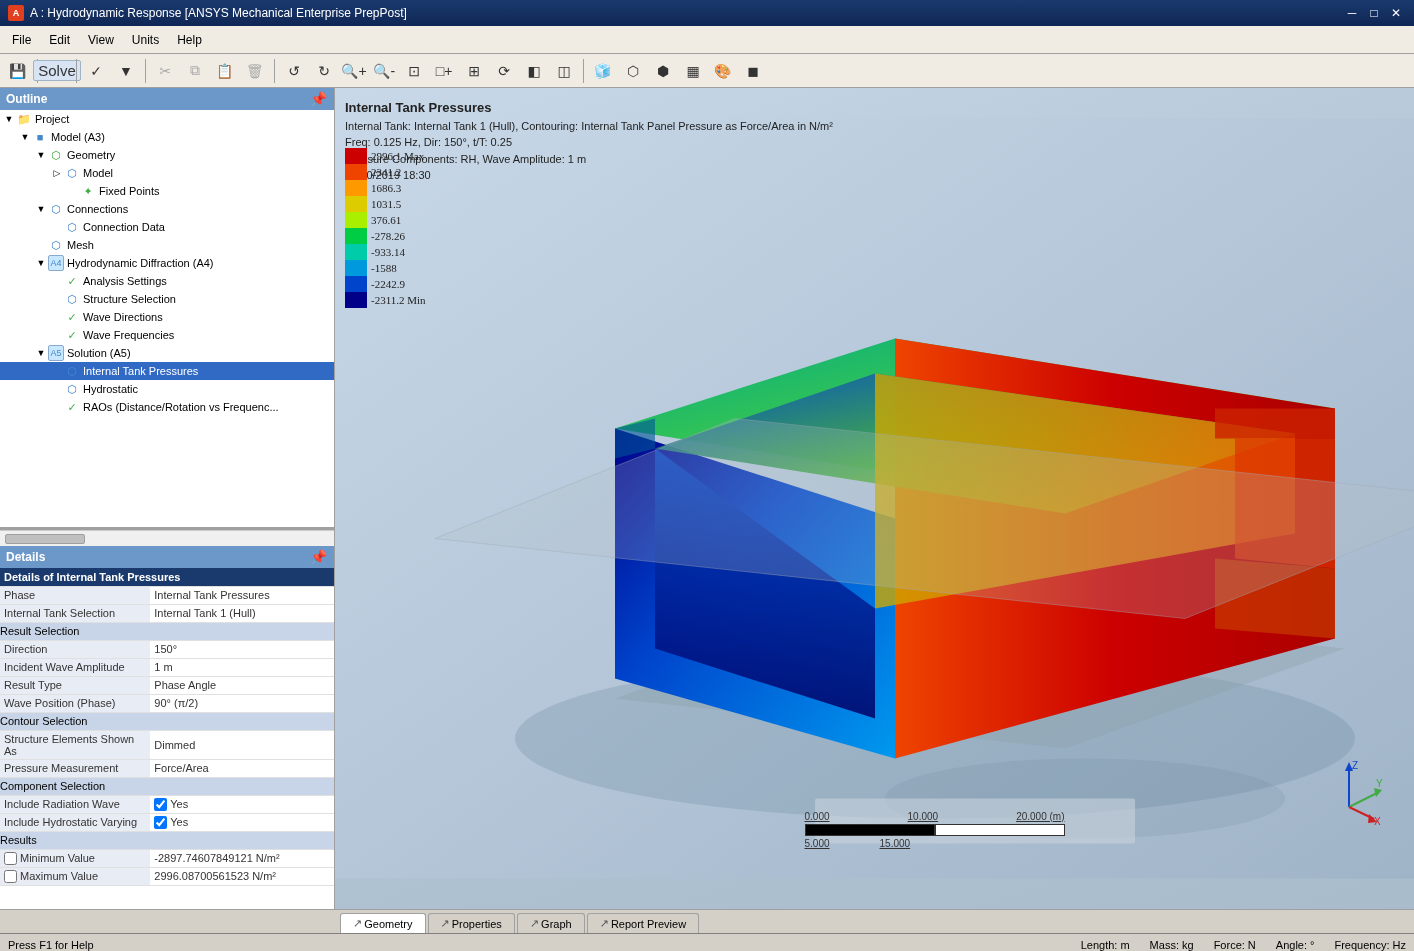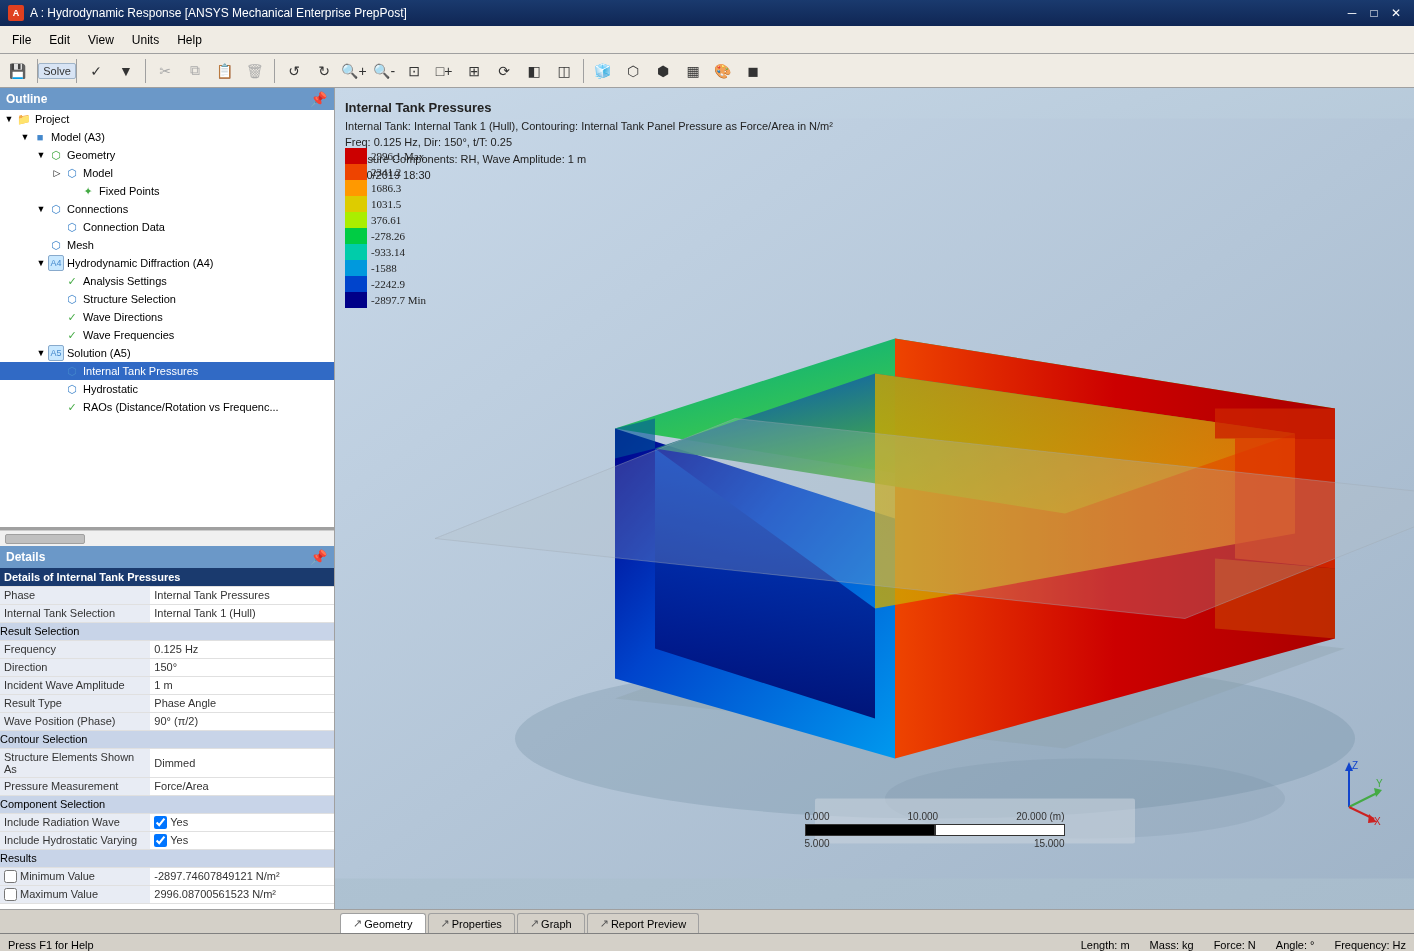--- a/index.html
+++ b/index.html
@@ -199,20 +199,21 @@
     
     .scale-bar {
       position: absolute;
       bottom: 60px;
       left: 50%;
       transform: translateX(-80px);
       z-index: 10;
       font-size: 11px;
       color: #333;
       text-align: center;
+      text-decoration: underline;
     }
     .scale-bar-track {
       display: flex;
       height: 12px;
       margin-top: 2px;
     }
     .scale-seg {
       height: 12px;
       border: 1px solid #333;
     }
@@ -313,21 +314,21 @@
   <span class="menu-item">Edit</span>
   <span class="menu-item">View</span>
   <span class="menu-item">Units</span>
   <span class="menu-item">Help</span>
 </div>
 
 <div class="toolbar">
   <button class="toolbar-btn" title="Save">💾</button>
   <div class="toolbar-separator"></div>
   <button class="toolbar-btn">
-    <span style="font-size:11px; background:#d8e4f4; border:1px solid #a0b4c8; padding:1px 4px; border-radius:2px;">Solve</span>
+    <span style="font-size:15px; background:#d8e4f4; border:1px solid #a0b4c8; padding:1px 4px; border-radius:2px;">Solve</span>
   </button>
   <div class="toolbar-separator"></div>
   <button class="toolbar-btn">✓</button>
   <button class="toolbar-btn">▼</button>
   <div class="toolbar-separator"></div>
   <button class="toolbar-btn disabled">✂</button>
   <button class="toolbar-btn disabled">⧉</button>
   <button class="toolbar-btn disabled">📋</button>
   <button class="toolbar-btn disabled">🗑</button>
   <div class="toolbar-separator"></div>
@@ -526,24 +527,20 @@
             <td class="prop-name">Phase</td>
             <td class="prop-value">Internal Tank Pressures</td>
           </tr>
           <tr>
             <td class="prop-name">Internal Tank Selection</td>
             <td class="prop-value">Internal Tank 1 (Hull)</td>
           </tr>
 
           <tr class="details-section-row">
             <td colspan="2">Result Selection</td>
-          </tr>
-          <tr>
-            <td class="prop-name">Frequency</td>
-            <td class="prop-value">0.125 Hz</td>
           </tr>
           <tr>
             <td class="prop-name">Direction</td>
             <td class="prop-value">150°</td>
           </tr>
           <tr>
             <td class="prop-name">Incident Wave Amplitude</td>
             <td class="prop-value">1 m</td>
           </tr>
           <tr>
@@ -728,35 +725,35 @@
       <div class="legend-item">
         <div class="legend-color" style="background:#0099dd;"></div>
         <span>-1588</span>
       </div>
       <div class="legend-item">
         <div class="legend-color" style="background:#0044cc;"></div>
         <span>-2242.9</span>
       </div>
       <div class="legend-item">
         <div class="legend-color" style="background:#000088;"></div>
-        <span>-2897.7 Min</span>
+        <span>-2311.2 Min</span>
       </div>
     </div>
 
     <div class="scale-bar">
       <div style="display:flex; justify-content:space-between; font-size:10px; width:260px; margin-left:10px;">
         <span>0.000</span>
         <span>10.000</span>
         <span>20.000 (m)</span>
       </div>
       <div class="scale-bar-track" style="width:260px; margin-left:10px;">
         <div class="scale-seg" style="width:130px; background:black;"></div>
         <div class="scale-seg" style="width:130px; background:white;"></div>
       </div>
-      <div style="display:flex; justify-content:space-between; font-size:10px; width:260px; margin-left:10px; margin-top:2px;">
+      <div style="display:flex; font-size:10px; width:260px; margin-left:10px; margin-top:2px;">
         <span>5.000</span>
         <span style="width:50px;"></span>
         <span>15.000</span>
       </div>
     </div>
 
     <div class="axis-indicator">
       <svg width="70" height="70" viewBox="0 0 70 70">
 
         <line x1="35" y1="50" x2="35" y2="10" stroke="#1144cc" stroke-width="2"></line>

